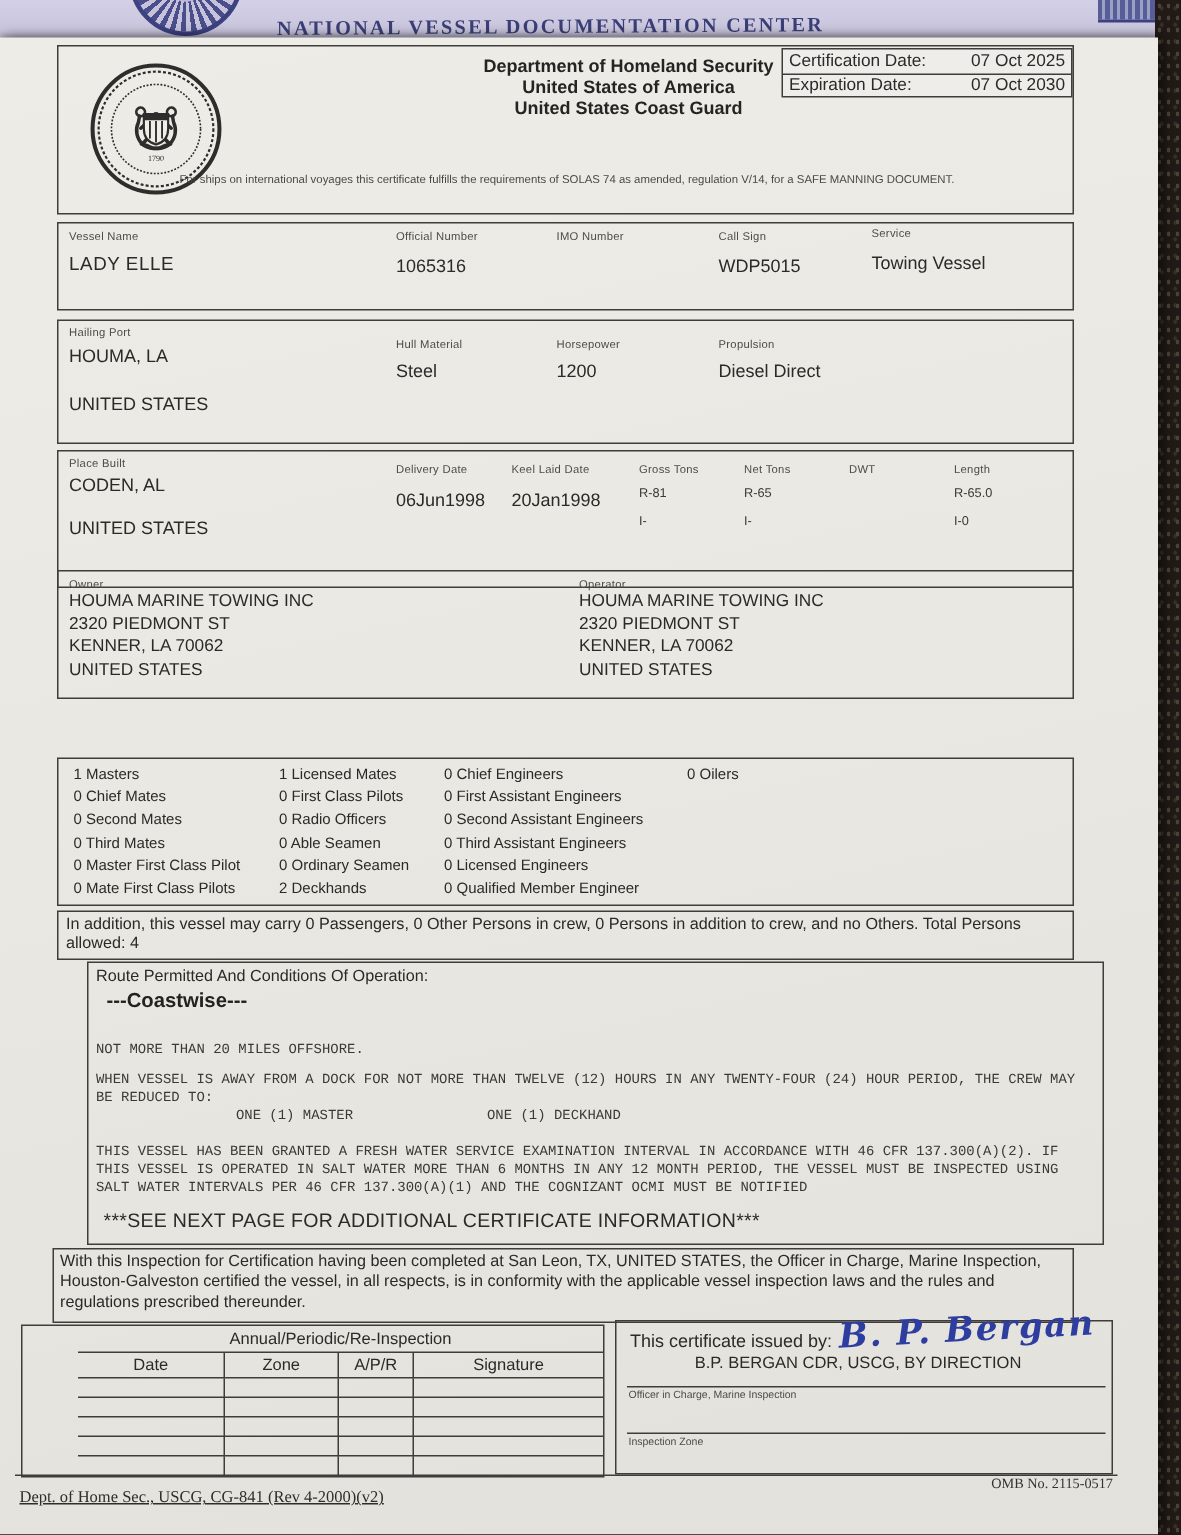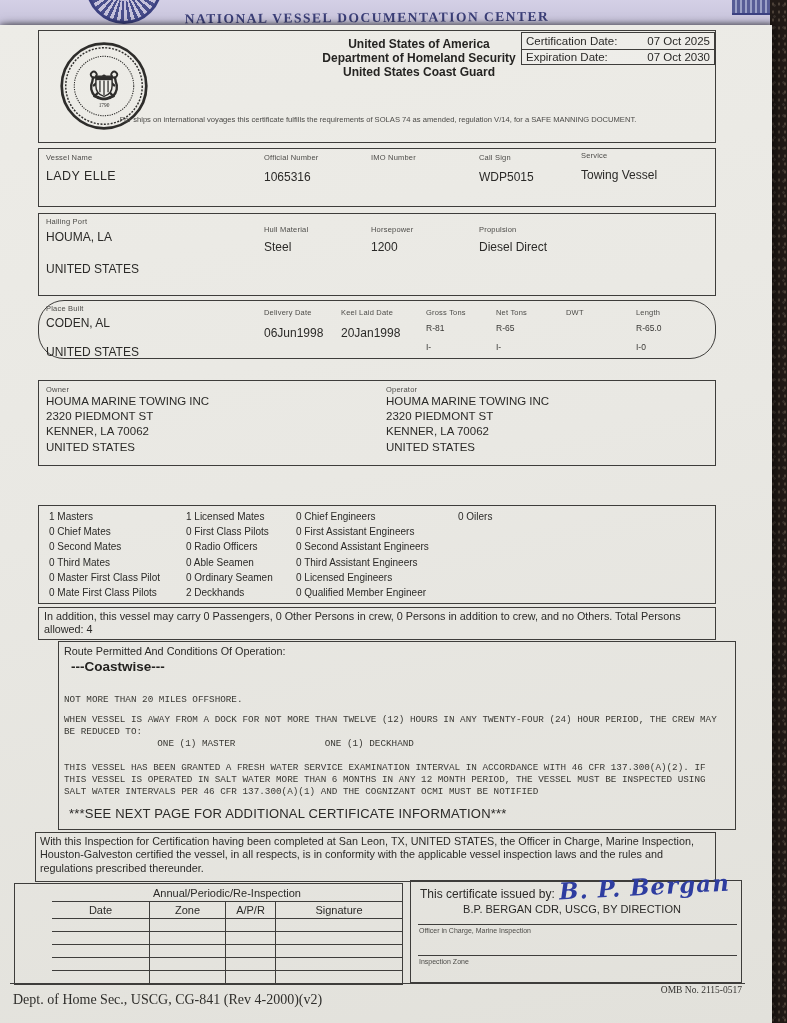--- a/index.html
+++ b/index.html
@@ -67,21 +67,21 @@
   .sig-script { position:absolute; left:148px; top:-8px; font-family:"DejaVu Serif", serif; font-style:italic; font-weight:bold;
     font-size:23px; color:#2e3da0; transform:rotate(-3deg); letter-spacing:1px; white-space:nowrap; }
   .sig-name { position:absolute; left:0; right:8px; top:22px; text-align:center; font-size:11px; color:#2b2a28; }
   .sig-rule { position:absolute; left:7px; right:4px; border-top:1.2px solid #3e3d3b; }
   .sig-small { position:absolute; left:8px; font-size:7px; color:#4d4c49; }
   .sig-office { position:absolute; left:0; right:0; text-align:center; font-size:11px; color:#2b2a28; }
 
   .footer-line { position:absolute; left:10px; top:958px; width:735px; border-top:1.5px solid #3e3d3b; }
   .footer-omb { position:absolute; left:500px; top:960px; width:242px; text-align:right;
     font-family:"Liberation Serif", serif; font-size:9.5px; color:#33322f; }
-  .footer-form { position:absolute; left:13px; top:967px; font-family:"Liberation Serif", serif; font-size:14px; color:#2f2e2b; }
+  .footer-form { position:absolute; left:13px; top:967px; font-family:"Liberation Serif", serif; font-size:11px; color:#2f2e2b;text-decoration:underline; }
 </style>
 </head>
 <body>
 
 <div id="scene">
 
   <div class="underlay">
     <div class="underlay-seal"></div>
     <div class="underlay-title">NATIONAL VESSEL DOCUMENTATION CENTER</div>
   </div>
@@ -106,22 +106,22 @@
             <path d="M0,-13 L0,15 M-8,-8 L8,-8 M-13,5 A14,14 0 0,0 0,15 A14,14 0 0,0 13,5 M-13,5 l-2.5,-4 M13,5 l2.5,-4"></path>
           </g>
         </g>
         <path d="M41,39 h18 v11 q0,9 -9,11.5 q-9,-2.5 -9,-11.5 z" fill="#efeee9" stroke="#2e2d2b" stroke-width="1.6"></path>
         <path d="M41,39 h18 v4.5 h-18 z" fill="#2e2d2b"></path>
         <path d="M45.5,44 v13 M50,44 v16 M54.5,44 v13" stroke="#2e2d2b" stroke-width="1.4"></path>
         <text x="50" y="73.5" text-anchor="middle" font-size="6" font-family="Liberation Serif, serif" fill="#2e2d2b">1790</text>
       </svg>
 
       <div class="abs" style="left:140px; top:6px; width:480px;">
+        <div class="hdr-line">Department of Homeland Security</div>
         <div class="hdr-line">United States of America</div>
-        <div class="hdr-line">Department of Homeland Security</div>
         <div class="hdr-line">United States Coast Guard</div>
       </div>
       <div class="solas abs" style="left:10px; top:84px; width:658px;">For ships on international voyages this certificate fulfills the requirements of SOLAS 74 as amended, regulation V/14, for a SAFE MANNING DOCUMENT.</div>
 
       <div class="dates-box">
         <div class="dates-row">
           <span>Certification Date:</span>
           <span>07 Oct 2025</span>
         </div>
         <div class="dates-row">
@@ -167,21 +167,21 @@
       <div class="abs" style="left:332px; top:11px;">
         <div class="lbl">Horsepower</div>
         <div class="val" style="margin-top:6px;">1200</div>
       </div>
       <div class="abs" style="left:440px; top:11px;">
         <div class="lbl">Propulsion</div>
         <div class="val" style="margin-top:6px;">Diesel Direct</div>
       </div>
     </div>
 
-    <div class="box" style="left:38px; top:275px; width:678px; height:59px;border-radius:26px;">
+    <div class="box" style="left:38px; top:275px; width:678px; height:92px;">
       <div class="abs" style="left:7px; top:3px;">
         <div class="lbl">Place Built</div>
         <div class="val" style="margin-top:3px;">CODEN, AL</div>
         <div class="val" style="margin-top:15px;">UNITED STATES</div>
       </div>
       <div class="abs" style="left:225px; top:7px;">
         <div class="lbl">Delivery Date</div>
         <div class="val" style="margin-top:9px;">06Jun1998</div>
       </div>
       <div class="abs" style="left:302px; top:7px;">

